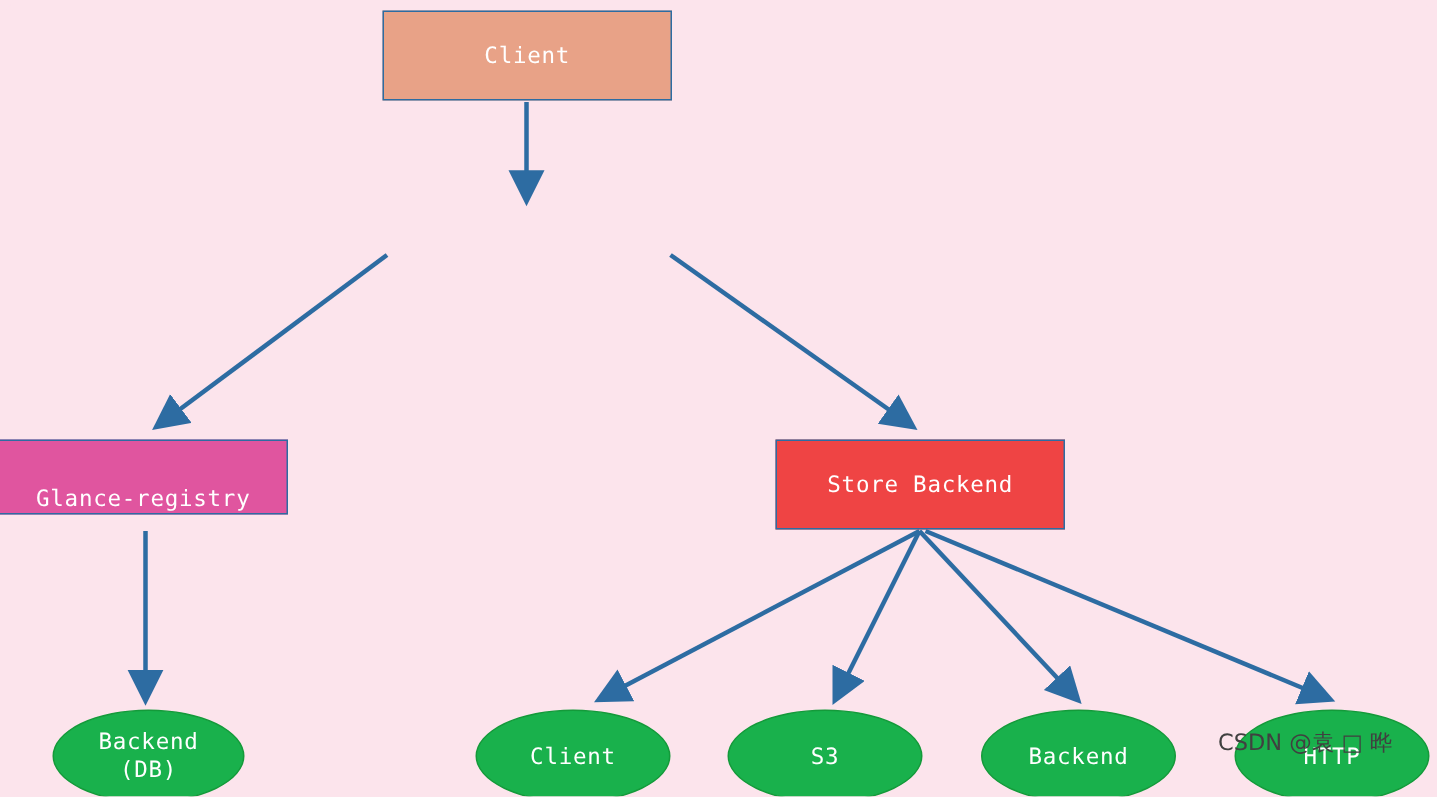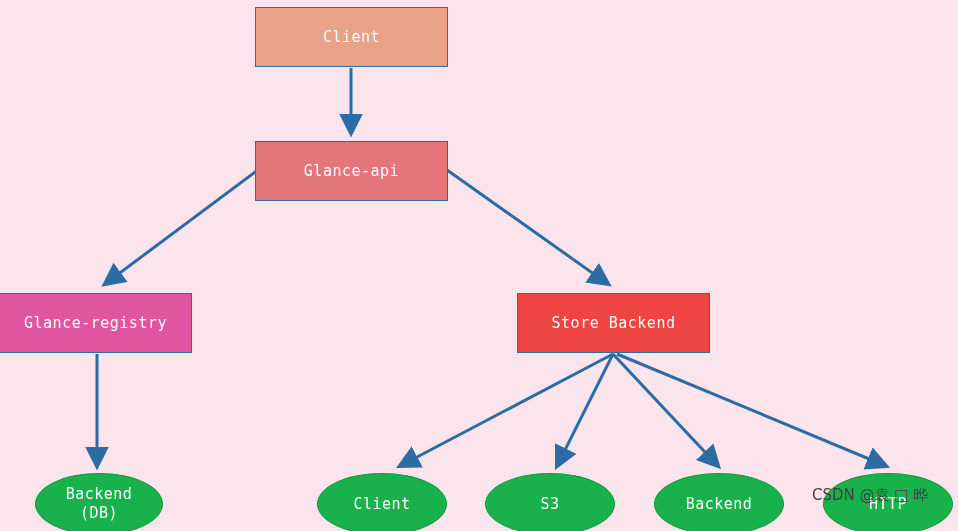--- a/index.html
+++ b/index.html
@@ -77,25 +77,22 @@
 
     <line x1="613" y1="354" x2="718" y2="466" stroke="#2d6ca2" stroke-width="3" marker-end="url(#arrow)"></line>
 
     <line x1="617" y1="354" x2="886" y2="466" stroke="#2d6ca2" stroke-width="3" marker-end="url(#arrow)"></line>
   </svg>
 
   <div class="node rect" style="left:255px; top:7px; width:193px; height:60px; background:#e8a287;">
     <span>Client</span>
   </div>
 
-  <div class="node rect" style="left:255px; top:141px; width:193px; height:60px; background:#e4767b;">
-    <span>Glance-api</span>
-  </div>
 
-  <div class="node rect" style="left:-1px; top:293px; width:193px; height:60px; background:#e0559f;">
+  <div class="node rect" style="left:-1px; top:293px; width:193px; height:50px; background:#e0559f;align-items:flex-end;">
     <span>Glance-registry</span>
   </div>
 
   <div class="node rect" style="left:517px; top:293px; width:193px; height:60px; background:#ef4444;">
     <span>Store Backend</span>
   </div>
 
   <div class="node ellipse" style="left:35px; top:473px; width:128px; height:62px; background:#19b14c;">
     <span style="white-space:pre-line;">Backend
 (DB)</span>

